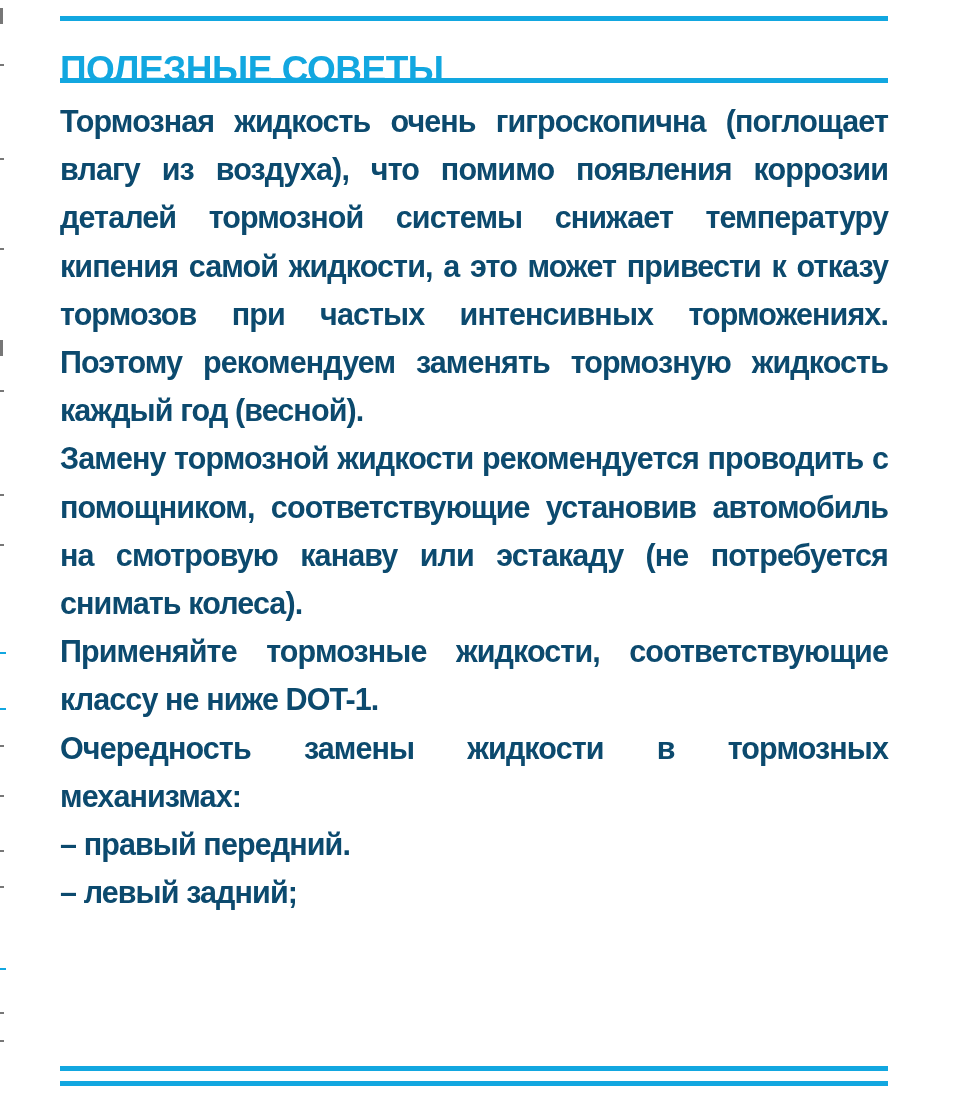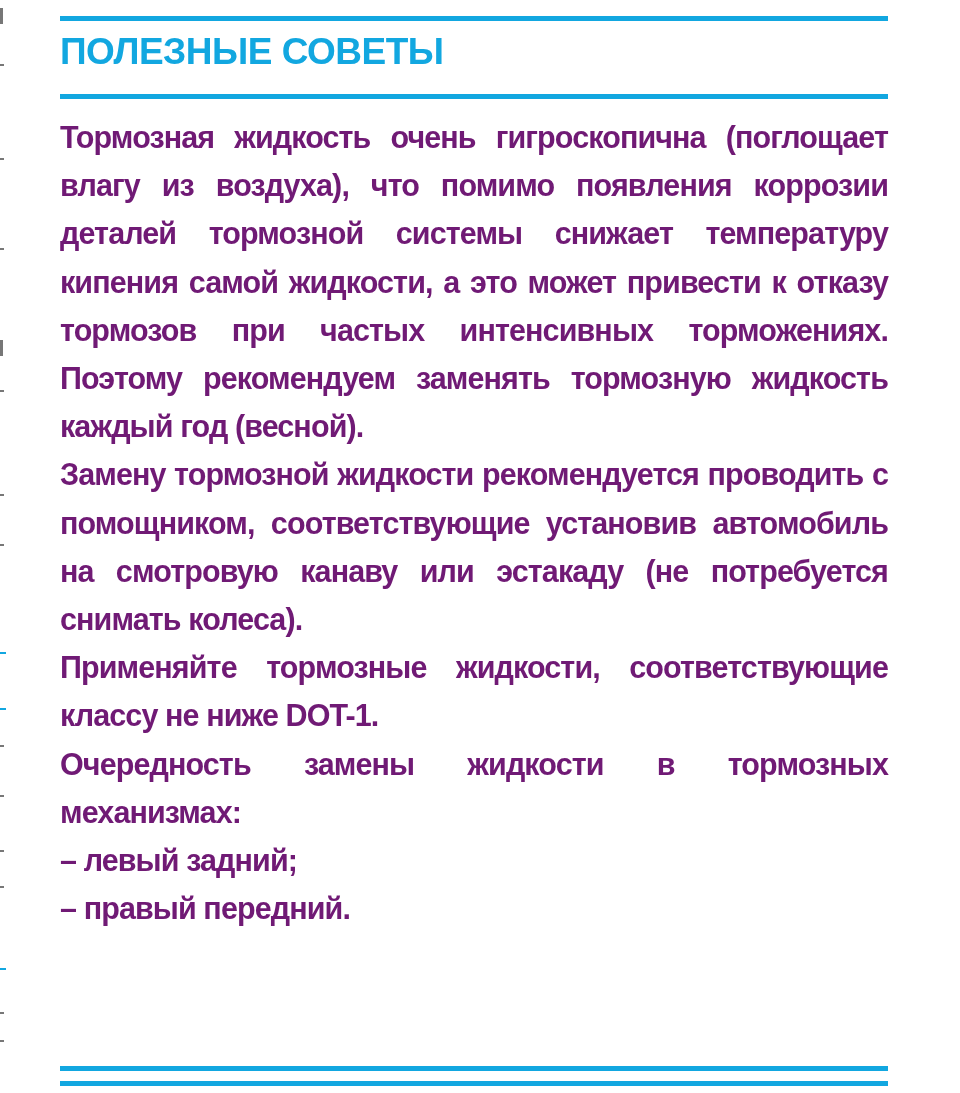--- a/index.html
+++ b/index.html
@@ -1,39 +1,39 @@
 <!DOCTYPE html>
 <html><head>
 <meta charset="utf-8">
 <style>
   html,body{margin:0;padding:0;background:#fff;}
   body{width:960px;height:1093px;position:relative;overflow:hidden;font-family:"Liberation Sans",sans-serif;}
   .box{position:absolute;left:60px;top:16px;width:828px;}
   .rule{height:5px;background:#12a7e0;}
-  .title{color:#12a7e0;font-weight:bold;font-size:37px;line-height:50px;height:73px;letter-spacing:-0.5px;padding-top:6px;box-sizing:border-box;}
-  .body{margin-top:14px;color:#701a75;font-weight:bold;font-size:30.5px;line-height:48.2px;letter-spacing:-0.9px;}
+  .title{color:#12a7e0;font-weight:bold;font-size:37px;line-height:50px;height:57px;letter-spacing:-0.5px;padding-top:24px;box-sizing:border-box;}
+  .body{margin-top:14px;color:#0c4a6e;font-weight:bold;font-size:30.5px;line-height:48.2px;letter-spacing:-0.9px;}
   .para{margin:0;text-align:justify;text-align-last:left;}
   .bottom{position:absolute;left:60px;width:828px;}
   .mark{position:absolute;left:0;width:4px;height:2px;background:#777;}
   .mark.blue{background:#12a7e0;width:6px;}
 </style>
 </head>
 <body>
 
 <div class="box">
   <div class="rule"></div>
   <div class="title">ПОЛЕЗНЫЕ СОВЕТЫ</div>
   <div class="rule"></div>
   <div class="body">
     <p class="para">Тормозная жидкость очень гигроскопична (поглощает влагу из воздуха), что помимо появления коррозии деталей тормозной системы снижает температуру кипения самой жидкости, а это может привести к отказу тормозов при частых интенсивных торможениях. Поэтому рекомендуем заменять тормозную жидкость каждый год (весной).</p>
     <p class="para">Замену тормозной жидкости рекомендуется проводить с помощником, соответствующие установив автомобиль на смотровую канаву или эстакаду (не потребуется снимать колеса).</p>
     <p class="para">Применяйте тормозные жидкости, соответствующие классу не ниже DOT-1.</p>
     <p class="para">Очередность замены жидкости в тормозных механизмах:</p>
+    <p class="para">– правый передний.</p>
     <p class="para">– левый задний;</p>
-    <p class="para">– правый передний.</p>
   </div>
 </div>
 
 <div class="bottom rule" style="top:1066px;"></div>
 <div class="bottom rule" style="top:1081px;"></div>
 
 <div>
   <div class="mark" style="top:8px;height:16px;width:3px;"></div>
   <div class="mark" style="top:64px;"></div>
   <div class="mark" style="top:158px;"></div>

